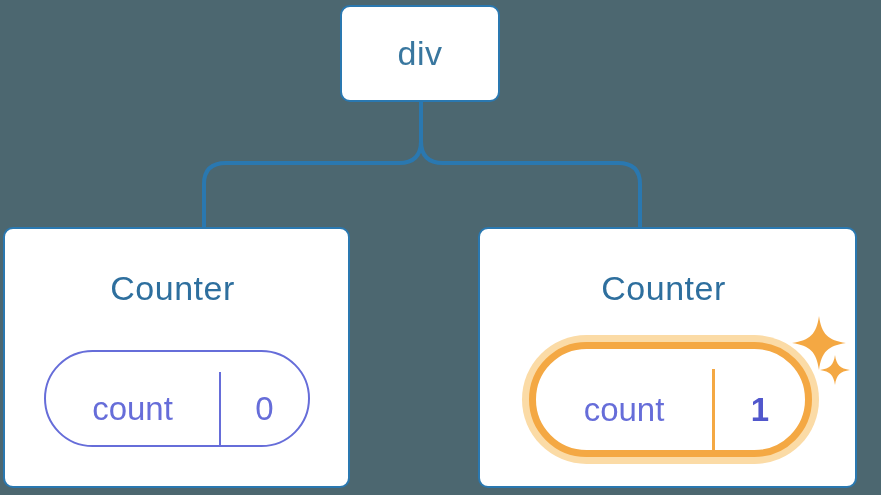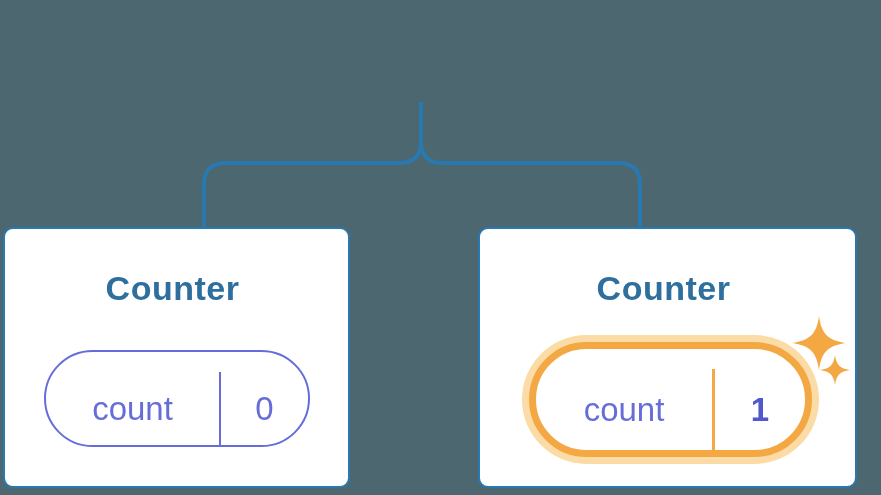--- a/index.html
+++ b/index.html
@@ -58,21 +58,21 @@
   }
   .card.left{ left:3px;   width:347px; }
   .card.right{ left:478px; width:379px; }
   .card-title{
     position:absolute;
     left:0; right:8px;
     top:40px;
     text-align:center;
     color:var(--text-blue);
     font-size:34px;
-    font-weight:700;
+    font-weight:400;
     letter-spacing:.5px;
   }
   .pill{
     position:absolute;
     display:flex;
     align-items:stretch;
     box-sizing:border-box;
     background:var(--card);
   }
   .pill .cell{
@@ -118,20 +118,23 @@
 </head>
 <body>
 
 <div class="canvas">
 
   <svg class="connectors" width="881" height="495" viewBox="0 0 881 495">
     <path d="M421 102 L421 141 Q421 163 399 163 L226 163 Q204 163 204 184 L204 227" fill="none" stroke="#2a78b0" stroke-width="4"></path>
     <path d="M421 102 L421 141 Q421 163 443 163 L618 163 Q640 163 640 184 L640 227" fill="none" stroke="#2a78b0" stroke-width="4"></path>
   </svg>
 
+  <div class="root-node">
+    <span class="label">div</span>
+  </div>
 
   <div class="card left">
     <div class="card-title">Counter</div>
     <div class="pill pill-normal">
       <div class="cell key">count</div>
       <div class="cell value">0</div>
     </div>
   </div>
 
   <div class="card right">

